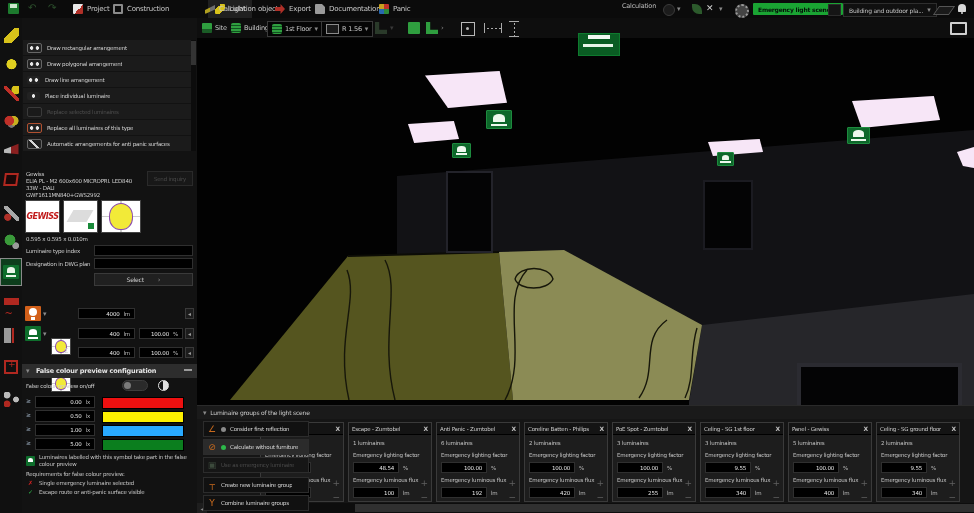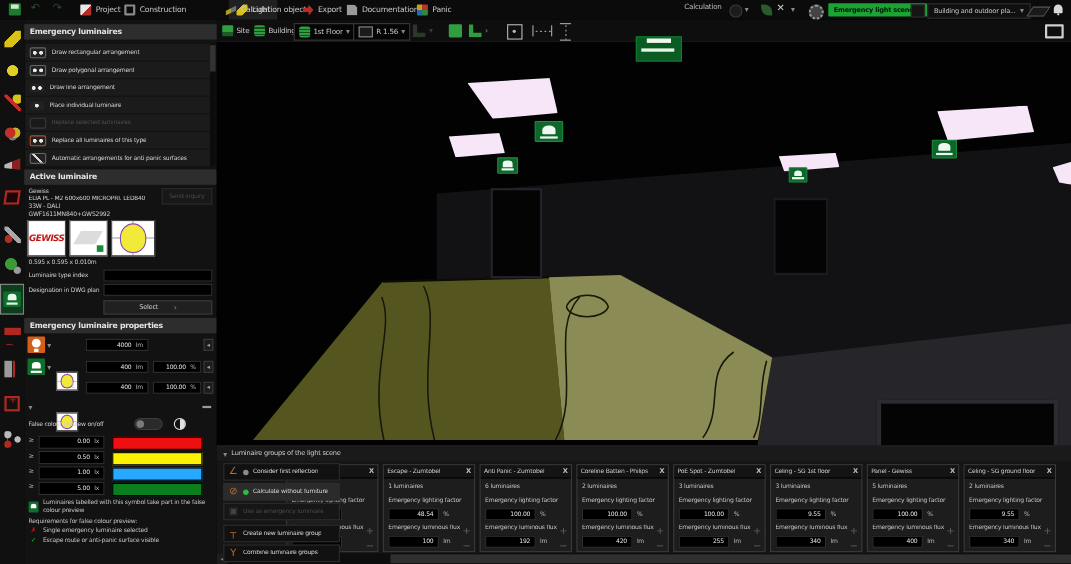--- a/index.html
+++ b/index.html
@@ -282,21 +282,20 @@
       </div>
     <div class="scell" style="top:336px;">
         <div class="si si12"></div>
       </div>
     <div class="scell" style="top:368px;">
         <div class="si si13"></div>
       </div>
   </div>
 
   <div class="leftpanel">
-    <div class="ph f7" style="top:4px;">Emergency luminaires</div>
 
     <div class="tool f5" style="top:22px;">
       <span class="tool-ic"></span>
       <span class="nw">Draw rectangular arrangement</span>
       </div>
     <div class="tool f5" style="top:38px;">
       <span class="tool-ic"></span>
       <span class="nw">Draw polygonal arrangement</span>
       </div>
     <div class="tool f5" style="top:54px;">
@@ -316,21 +315,20 @@
       <span class="nw">Replace all luminaires of this type</span>
       </div>
     <div class="tool f5" style="top:118px;">
       <span class="tool-ic" style="background:linear-gradient(45deg,transparent 40%,#d8d8d8 40% 55%,transparent 55%),#222;"></span>
       <span class="nw">Automatic arrangements for anti panic surfaces</span>
       </div>
     <div class="tscroll" style="top:22px;height:111px;">
         <div class="thumb" style="top:1px;height:24px;"></div>
       </div>
 
-    <div class="ph f7" style="top:136px;">Active luminaire</div>
     <div class="lum-line f5" style="top:153px;">Gewiss</div>
     <div class="lum-line f5 nw" style="top:160px;width:118px;">ELIA PL - M2 600x600 MICROPRI. LED840</div>
     <div class="lum-line f5" style="top:167px;">33W - DALI</div>
     <div class="lum-line f5" style="top:174px;">GWF1611MN840+GWS2992</div>
     <div class="a btn dis f5" style="left:125px;top:153px;width:46px;height:15px;">
       <span>Send inquiry</span>
       </div>
 
     <div class="thumb-box" style="left:3px;top:182px;width:35px;height:33px;display:flex;align-items:center;justify-content:center;">
       <span class="logo-text">GEWISS</span>
@@ -341,21 +339,20 @@
     <div class="lum-line f5" style="top:218px;">0.595 x 0.595 x 0.010m</div>
     <div class="lum-line f5" style="top:230px;">Luminaire type index</div>
     <input class="inp f5" style="left: 72px; top: 227px; width: 99px;">
     <div class="lum-line f5" style="top:243px;">Designation in DWG plan</div>
     <input class="inp f5" style="left: 72px; top: 240px; width: 99px;">
     <div class="a btn f6" style="left:72px;top:255px;width:99px;height:13px;gap:14px;">
       <span>Select</span>
       <span class="caret">›</span>
       </div>
 
-    <div class="ph f7" style="top:271px;">Emergency luminaire properties</div>
 
     <div class="prow-ic orange" style="left:3px;top:288px;"></div>
     <div class="a caret" style="left:21px;top:292px;">▾</div>
     <div class="thumb-box polar" style="left:29px;top:287px;width:20px;height:17px;"></div>
     <div class="val f5" style="left:56px;top:290px;width:57px;height:11px;">
       <span>4000</span>
       <span class="unit">lm</span>
       </div>
     <div class="sqbtn" style="left:163px;top:290px;">◂</div>
 
@@ -376,20 +373,21 @@
     <div class="val f5" style="left:56px;top:329px;width:57px;height:11px;">
       <span>400</span>
       <span class="unit">lm</span>
       </div>
     <div class="val f5" style="left:117px;top:329px;width:44px;height:11px;">
       <span>100.00</span>
       <span class="unit">%</span>
       </div>
     <div class="sqbtn" style="left:163px;top:329px;">◂</div>
 
+    <div class="ph f65" style="top:346px;padding-left:14px;">False colour preview configuration</div>
     <div class="a caret" style="left:4px;top:349px;">▾</div>
     <div class="pin" style="left:162px;top:351px;"></div>
 
     <div class="lum-line f5" style="top:365px;">False colour preview on/off</div>
     <div class="toggle" style="left:100px;top:362px;"></div>
     <div class="contrast" style="left:136px;top:362px;"></div>
 
     <div class="a f6" style="left:4px;top:379px;color:#9ab;">≥</div>
     <div class="val f5" style="left:13px;top:378px;width:60px;height:12px;">
       <span>0.00</span>

